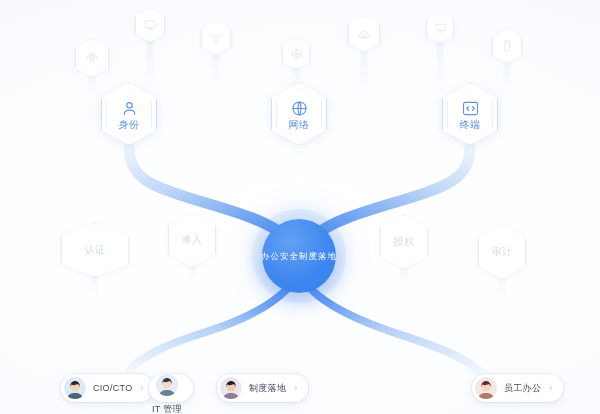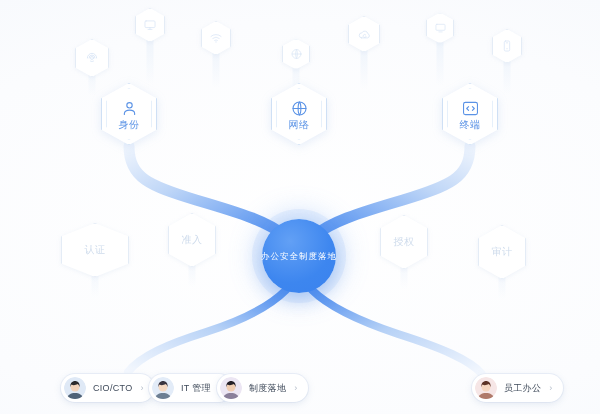--- a/index.html
+++ b/index.html
@@ -325,21 +325,21 @@
       <div class="pill" style="left: 30px;">
         <span class="av"><svg width="22" height="22" viewBox="0 0 22 22">
             <circle cx="11" cy="11" r="11" fill="#dfe9f6"></circle>
             <path d="M2.6 22c.9-4.1 4.3-6 8.4-6s7.5 1.9 8.4 6z" fill="#4f6277"></path>
             <circle cx="11" cy="10" r="4.5" fill="#f3d3bb"></circle>
             <path d="M6.3 10.2c-.3-4 2-6.1 4.7-6.1s5 2 4.7 6.1c-.5-1.8-1.3-2.8-2.2-3.2-1.6 1.3-4.6 1.5-5.9.6-.7.5-1.1 1.4-1.3 2.6z" fill="#2c2a2c"></path>
           </svg></span>
         <span class="plabel">CIO/CTO</span>
         <span class="chev">›</span>
       </div>
-      <div class="pill" style="left: 118px;">
+      <div class="pill" style="left: 118px; flex-direction: column;">
         <span class="av"><svg width="22" height="22" viewBox="0 0 22 22">
             <circle cx="11" cy="11" r="11" fill="#e3ecf8"></circle>
             <path d="M2.6 22c.9-4.1 4.3-6 8.4-6s7.5 1.9 8.4 6z" fill="#6d7f93"></path>
             <circle cx="11" cy="10" r="4.5" fill="#f5d9c2"></circle>
             <path d="M6.3 10.2c-.3-4 2-6.1 4.7-6.1s5 2 4.7 6.1c-.5-1.8-1.3-2.8-2.2-3.2-1.6 1.3-4.6 1.5-5.9.6-.7.5-1.1 1.4-1.3 2.6z" fill="#3a3540"></path>
           </svg></span>
         <span class="plabel">IT 管理</span>
         <span class="chev">›</span>
       </div>
       <div class="pill" style="left: 186px;">

